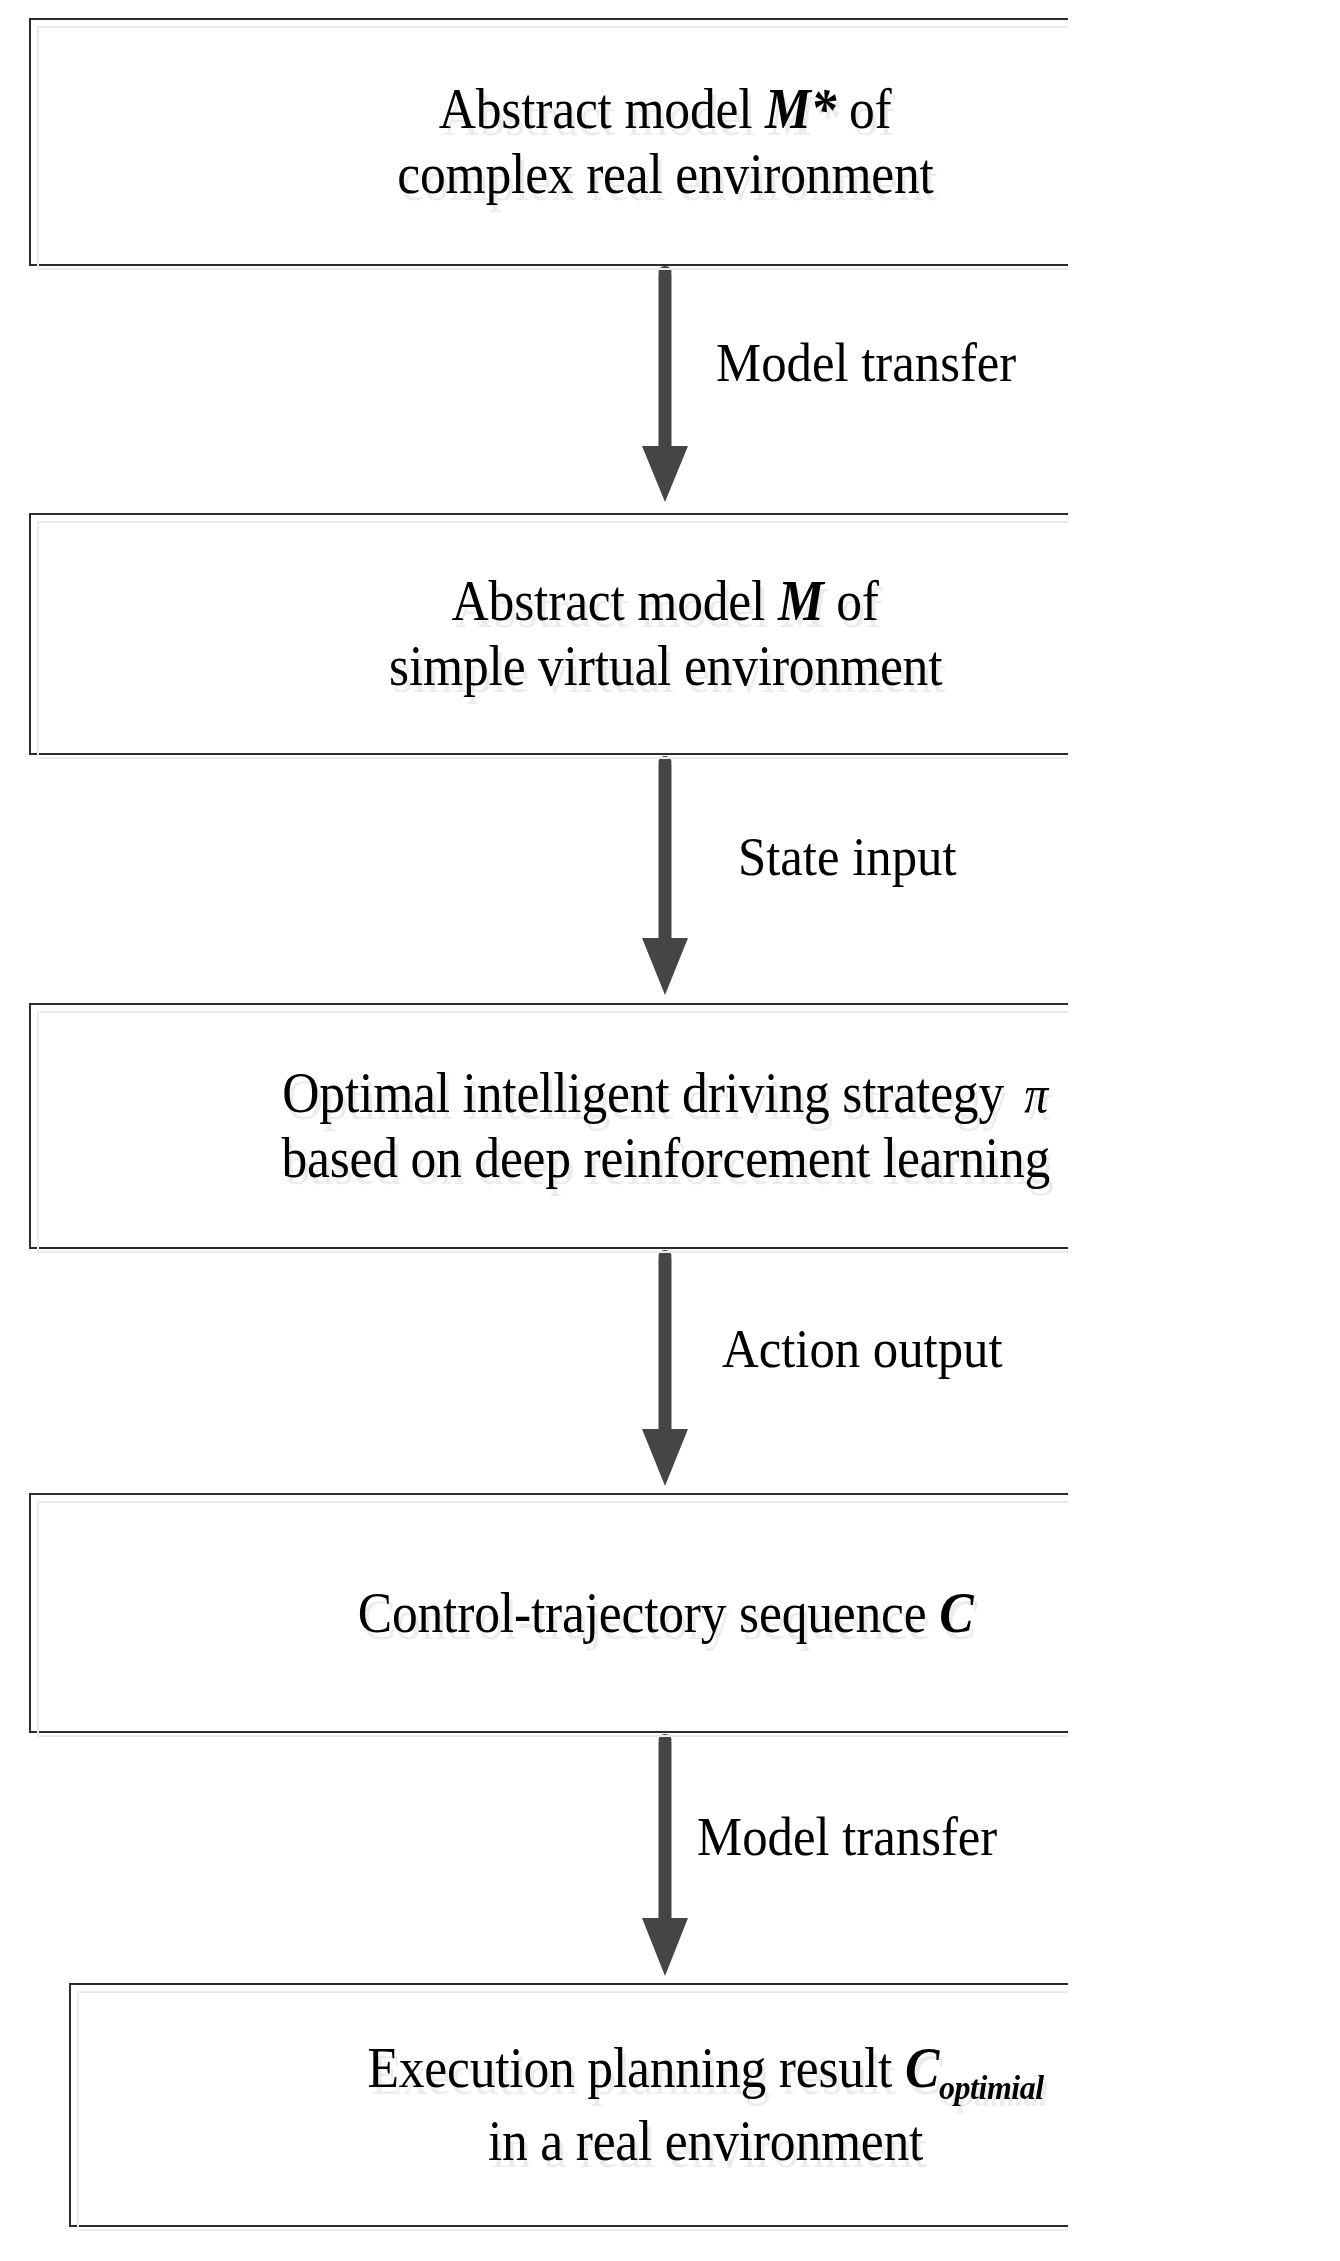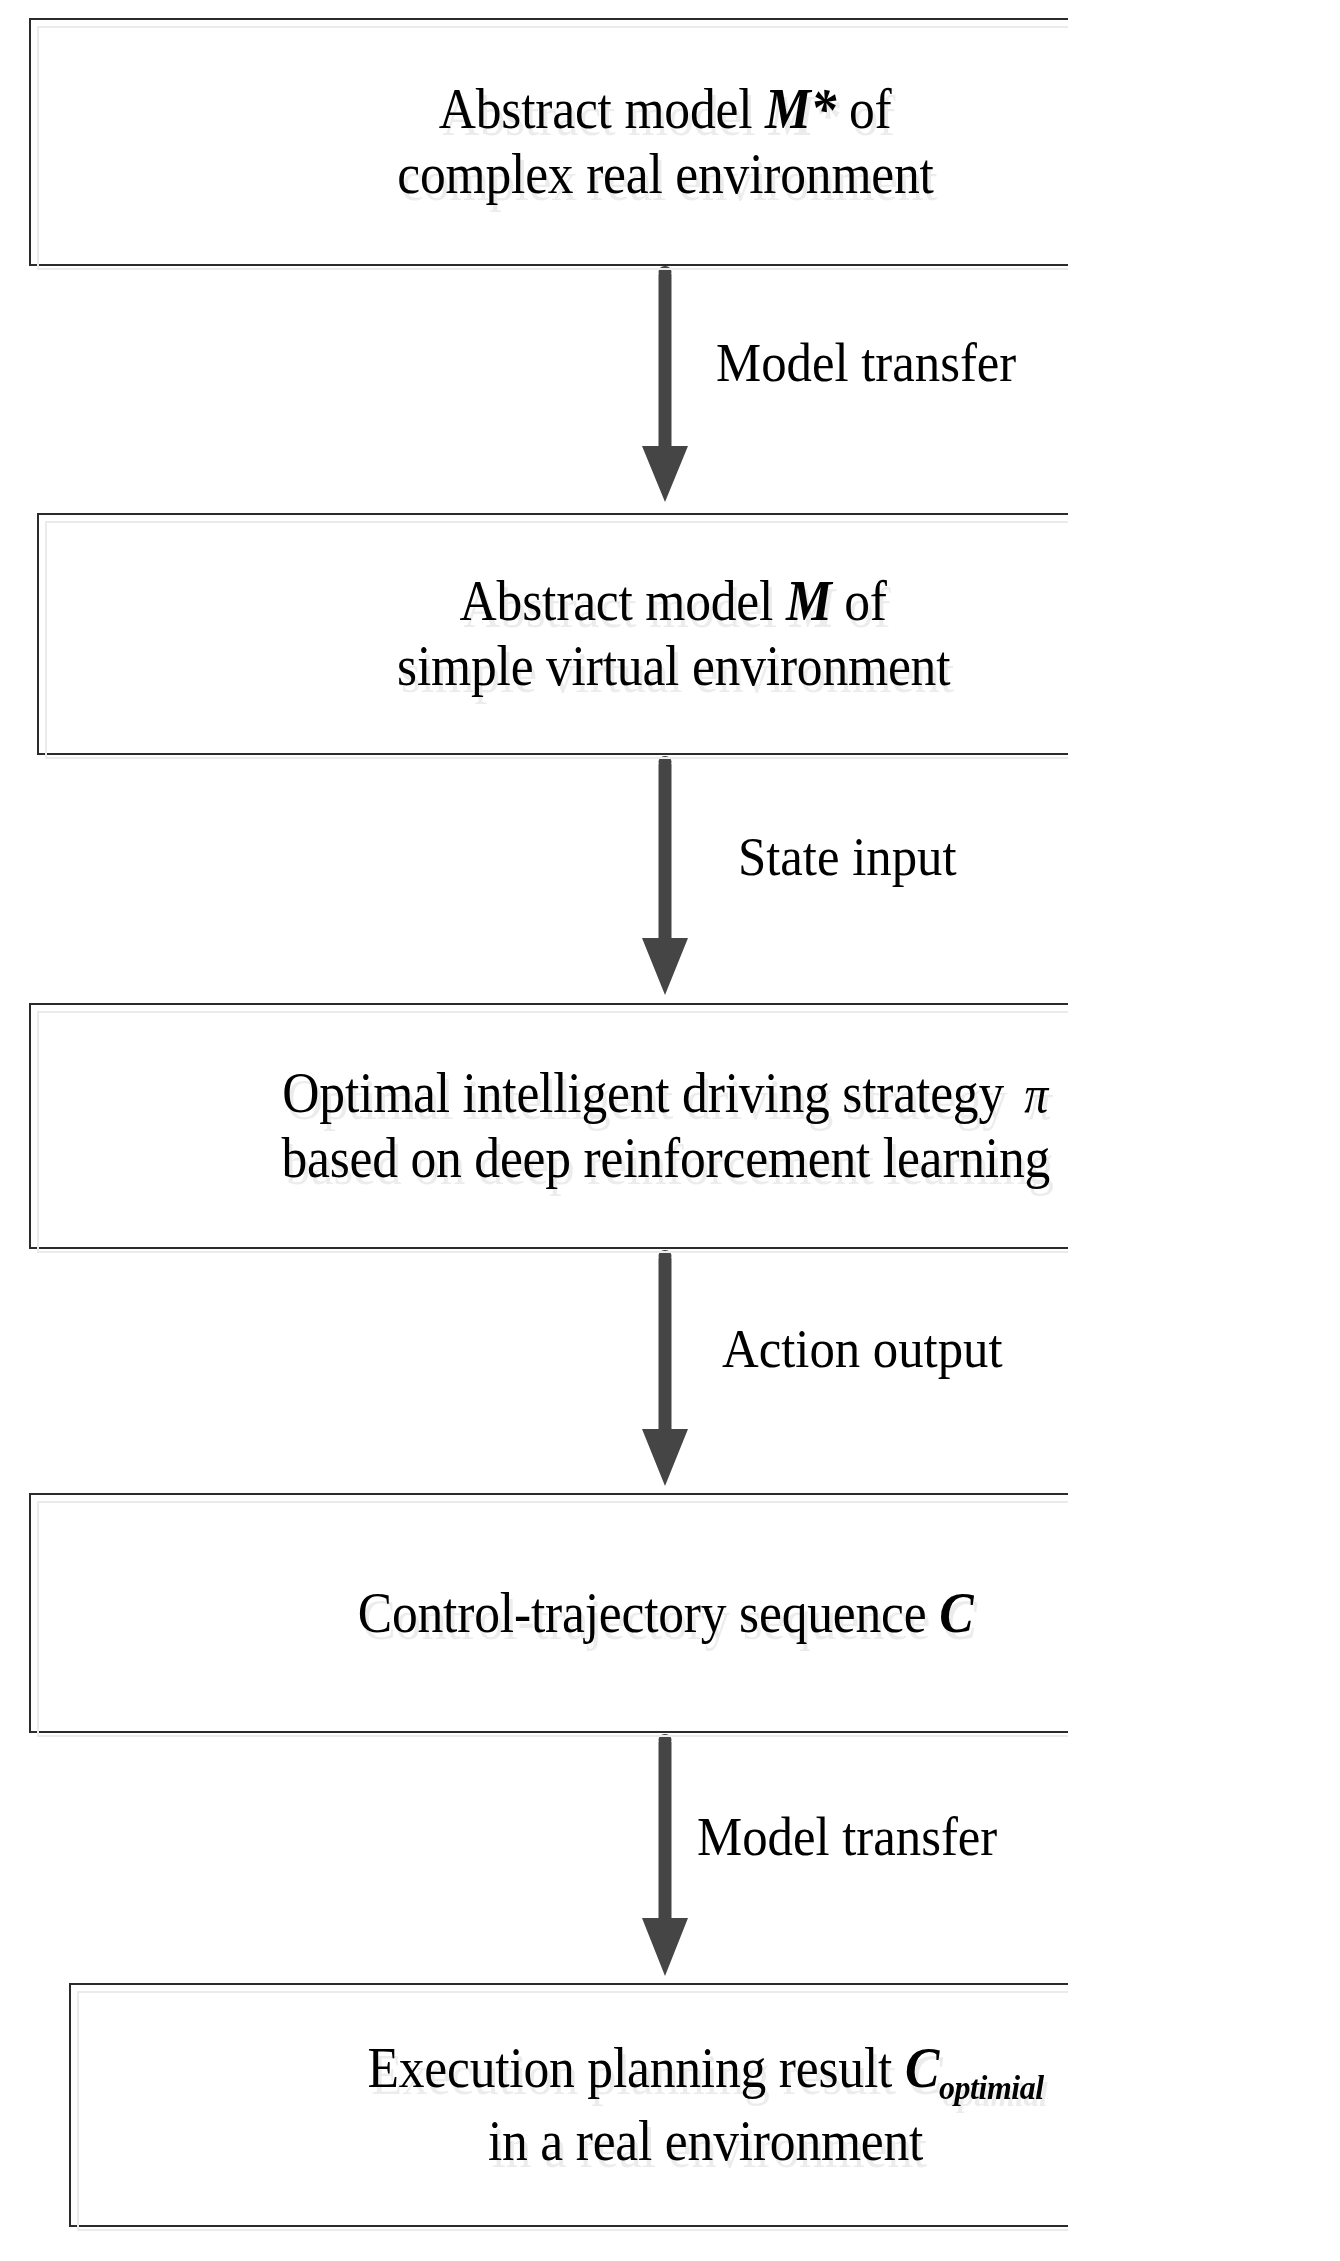--- a/index.html
+++ b/index.html
@@ -62,21 +62,21 @@
   }
   .sub {
     font-size: 0.62em;
     font-weight: bold;
     font-style: italic;
     vertical-align: sub;
     letter-spacing: -0.5px;
   }
 
   #node-1 { top: 18px;   height: 248px; }
-  #node-2 { top: 513px;  height: 242px; margin-left: 8px; }
+  #node-2 { top: 513px;  height: 242px; }
   #node-3 { top: 1003px; height: 246px; text-align: right; }
   #node-4 { top: 1493px; height: 240px; }
   #node-5 { top: 1983px; height: 244px; margin-left: 40px; }
 
   
   .edge {
     position: absolute;
     left: 0;
     width: 1340px;
     z-index: 2;

